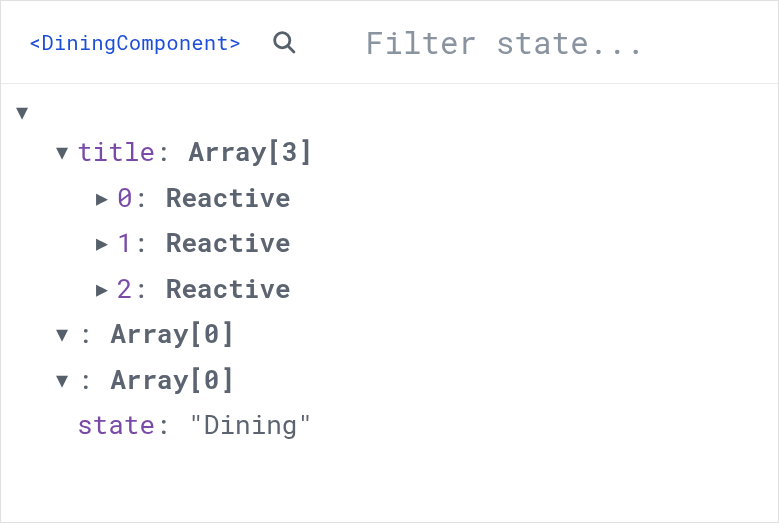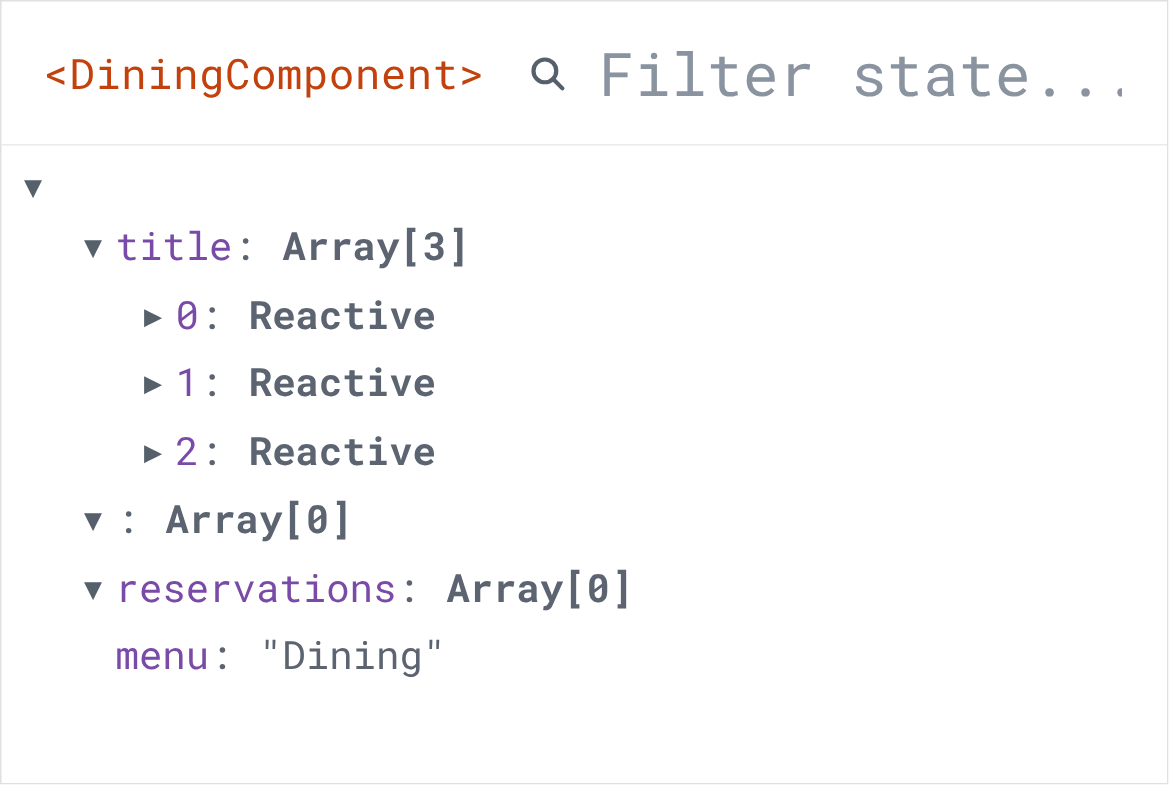--- a/index.html
+++ b/index.html
@@ -19,45 +19,46 @@
     height: 100%;
     border: 1px solid #e0e0e0;
   }
   .header {
     display: flex;
     align-items: center;
     padding: 20px 28px 20px 28px;
     border-bottom: 1px solid #eaeaea;
   }
   .component-name {
-    color: #c2410c;
-    font-size: 28px;
+    color: #1d4ed8;
+    font-size: 20px;
     letter-spacing: 0.5px;
     margin-right: 28px;
     white-space: nowrap;
   }
   .search-wrap {
     display: flex;
     align-items: center;
     flex: 1;
   }
   .search-icon {
     width: 28px;
     height: 28px;
     margin-right: 18px;
     flex: none;
   }
   .filter-input {
     border: none;
     outline: none;
     font: inherit;
-    font-size: 40px;
+    font-size: 31px;
     color: #6b7482;
     width: 100%;
     background: transparent;
+    margin-left: 48px;
   }
   .filter-input::placeholder {
     color: #8a93a0;
   }
   .tree {
     padding: 10px 6px 0 6px;
   }
   .row {
     display: flex;
     align-items: center;
@@ -136,27 +137,26 @@
     </div>
 
     <div class="row indent-1">
       <span class="arrow">▼</span>
         <span class="colon">:&nbsp;</span>
         <span class="v-dim">Array[0]</span>
     </div>
 
     <div class="row indent-1">
       <span class="arrow">▼</span>
-      <span class="k-prop">reservations</span>
         <span class="colon">:&nbsp;</span>
         <span class="v-dim">Array[0]</span>
     </div>
 
     <div class="row indent-1">
       <span class="arrow placeholder">▶</span>
-      <span class="k-prop">menu</span>
+      <span class="k-prop">state</span>
         <span class="colon">:&nbsp;</span>
         <span class="v-str">"Dining"</span>
     </div>
 
   </div>
 
 </div>
 
 </body></html>

